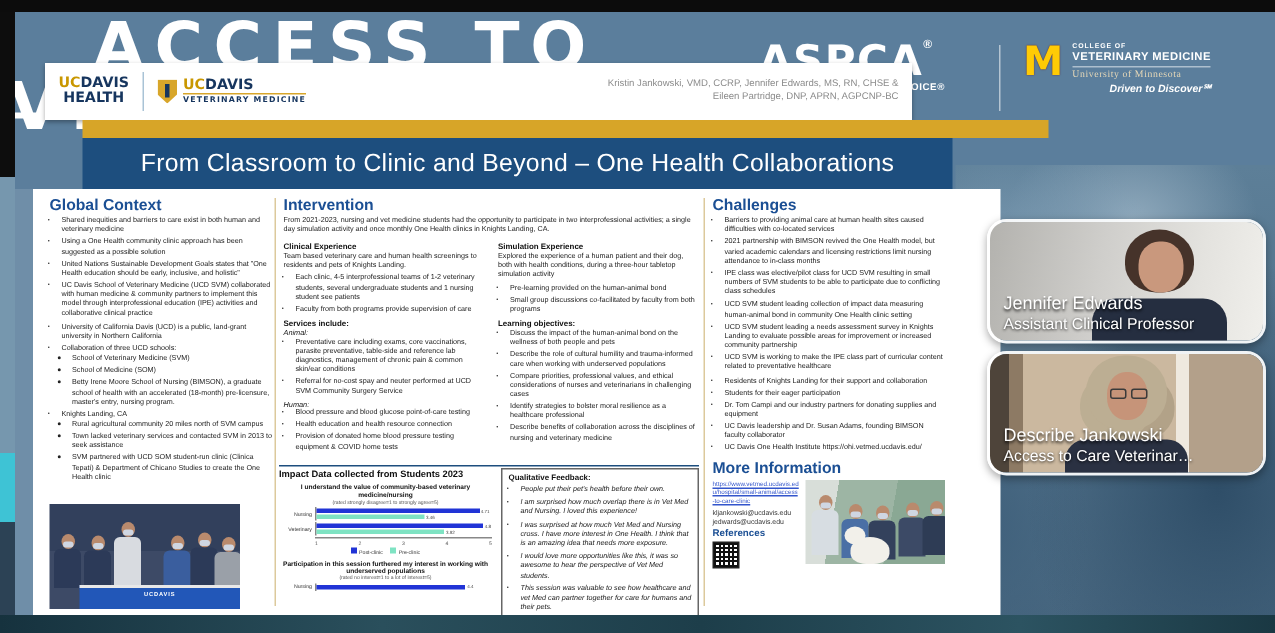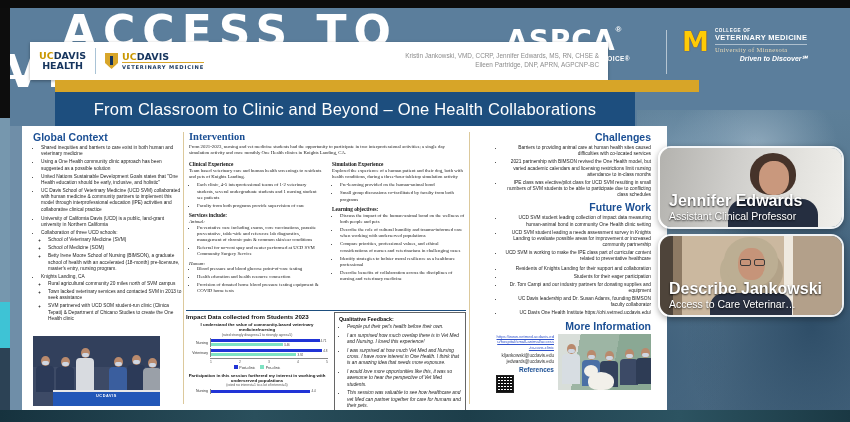--- a/index.html
+++ b/index.html
@@ -29,21 +29,21 @@
     background:
      radial-gradient(140px 120px at 18% 22%,#7e9db4 0%,rgba(126,157,180,0) 70%),
      radial-gradient(170px 210px at 82% 72%,#2f4e68 0%,rgba(47,78,104,0) 75%),
      radial-gradient(120px 90px at 55% 12%,#8fa9bc 0%,rgba(143,169,188,0) 70%),
      radial-gradient(90px 140px at 10% 80%,#40617c 0%,rgba(64,97,124,0) 75%),
      linear-gradient(#5d7f98,#47667f);}
   .tile{position:absolute;left:658px;width:182px;height:79px;border-radius:13px;
     border:2px solid rgba(255,255,255,.92);overflow:hidden;z-index:5;box-shadow:0 2px 6px rgba(0,0,0,.35);cursor:pointer;}
   .tile1{top:146px;} .tile2{top:234px;}
   .cap{position:absolute;left:9px;bottom:5px;color:#fff;text-shadow:0 1px 2px rgba(0,0,0,.85);z-index:2;}
-  .cap-name{font-size:16px;font-weight:bold;line-height:1.15;}
+  .cap-name{font-size:12px;font-weight:normal;line-height:1.15;}
   .cap-sub{font-size:10.5px;}
   .t1bg{position:absolute;inset:0;background:linear-gradient(100deg,#b3b2ae 0%,#cfcecb 40%,#e4e3df 75%,#f0efeb 100%);}
   .t1bg .hair{position:absolute;right:46px;top:5px;width:46px;height:42px;background:#46332a;border-radius:50% 50% 45% 45%;}
   .t1bg .face{position:absolute;right:53px;top:13px;width:30px;height:34px;background:#c9987d;border-radius:46%;}
   .t1bg .body{position:absolute;right:24px;bottom:-6px;width:90px;height:34px;background:#252e40;border-radius:16px 16px 0 0;}
   .t2bg{position:absolute;inset:0;background:linear-gradient(90deg,#4e443a 0 7%,#8d7a64 7% 12%,#cbb89f 12% 68%,#efe9df 68% 73%,#b3a08a 73% 100%);}
   .t2bg .hair{position:absolute;left:64px;top:1px;width:54px;height:50px;background:#bcae93;border-radius:48%;
     box-shadow:-7px 9px 0 -3px #bcae93,8px 10px 0 -3px #b2a288;}
   .t2bg .face{position:absolute;left:78px;top:12px;width:27px;height:32px;background:#c69479;border-radius:46%;}
   .t2bg .glasses{position:absolute;left:80px;top:23px;display:flex;gap:3px;}
@@ -80,22 +80,22 @@
 
   
   .goldbar{position:absolute;left:55px;top:80px;width:644px;height:12px;background:#d7a528;z-index:4;}
   .titlebar{position:absolute;left:55px;top:92px;width:580px;height:34px;background:#1d4e7e;z-index:4;
     display:flex;align-items:center;justify-content:center;color:#fff;font-size:16.5px;letter-spacing:.2px;}
 
   
   .poster{position:absolute;left:22px;top:126px;width:645px;height:284px;background:#fff;z-index:4;overflow:hidden;}
   .col{position:absolute;top:4px;}
   .col1{left:11px;width:149px;}
-  .col2{left:167px;width:277px;font-family:Liberation Serif, serif;}
-  .col4{left:474px;width:155px;text-align:right;}
+  .col2{left:167px;width:277px;}
+  .col4{left:453px;width:155px;}
   .vline{position:absolute;top:6px;height:272px;width:1px;background:#dcc99c;}
   .v1{left:161px;} .v2{left:447px;}
   .poster h2{font-size:10.5px;color:#1b4f94;margin:1px 0 2px;font-weight:bold;}
   .poster p{font-size:4.8px;color:#222;margin:1px 0 2px;line-height:1.3;}
   .poster ul{margin:0 0 3px;padding-left:8px;font-size:4.8px;line-height:1.3;color:#222;}
   .poster li{margin-bottom:1.8px;}
   .poster li ul{padding-left:7px;margin:1px 0 0;list-style-type:circle;}
   .shead{font-weight:bold;font-size:5.3px;color:#111;margin:2.5px 0 1px;}
   .slabel{font-size:4.9px;color:#111;margin:1px 0 0.5px;font-style:italic;}
   .two{display:flex;gap:9px;}
@@ -380,21 +380,20 @@
 
     <div class="vline v2"></div>
 
     <div class="col col4">
       <h2>Challenges</h2>
       <ul>
           <li>Barriers to providing animal care at human health sites caused difficulties with co-located services</li>
           <li>2021 partnership with BIMSON revived the One Health model, but varied academic calendars and licensing restrictions limit nursing attendance to in-class months</li>
           <li>IPE class was elective/pilot class for UCD SVM resulting in small numbers of SVM students to be able to participate due to conflicting class schedules</li>
         </ul>
-      <h2>Future Work</h2>
       <ul>
           <li>UCD SVM student leading collection of impact data measuring human-animal bond in community One Health clinic setting</li>
           <li>UCD SVM student leading a needs assessment survey in Knights Landing to evaluate possible areas for improvement or increased community partnership</li>
           <li>UCD SVM is working to make the IPE class part of curricular content related to preventative healthcare</li>
         </ul>
       <ul>
           <li>Residents of Knights Landing for their support and collaboration</li>
           <li>Students for their eager participation</li>
           <li>Dr. Tom Campi and our industry partners for donating supplies and equipment</li>
           <li>UC Davis leadership and Dr. Susan Adams, founding BIMSON faculty collaborator</li>

